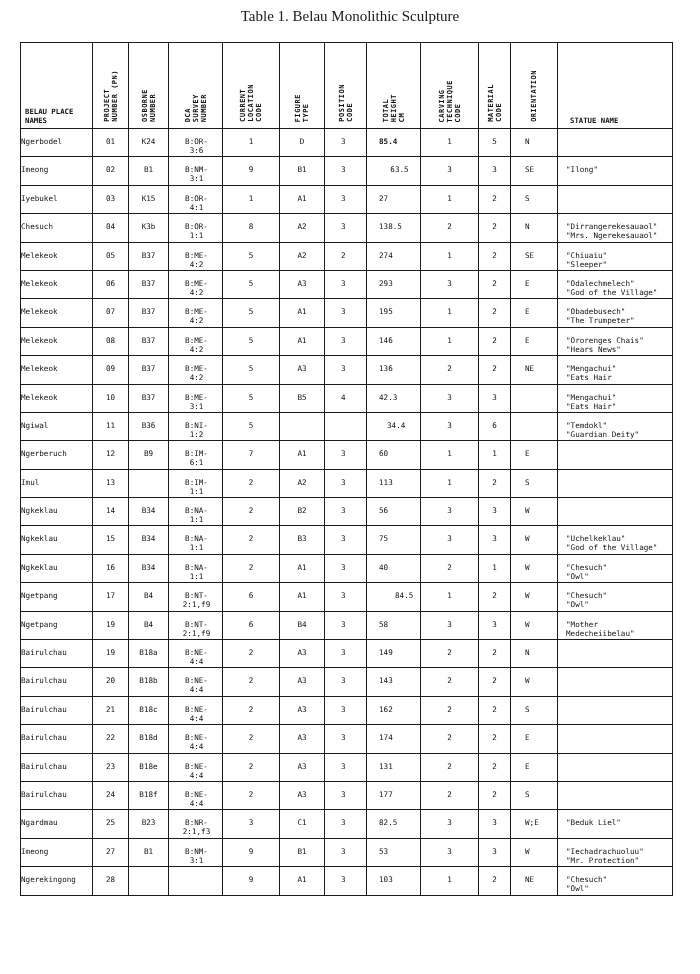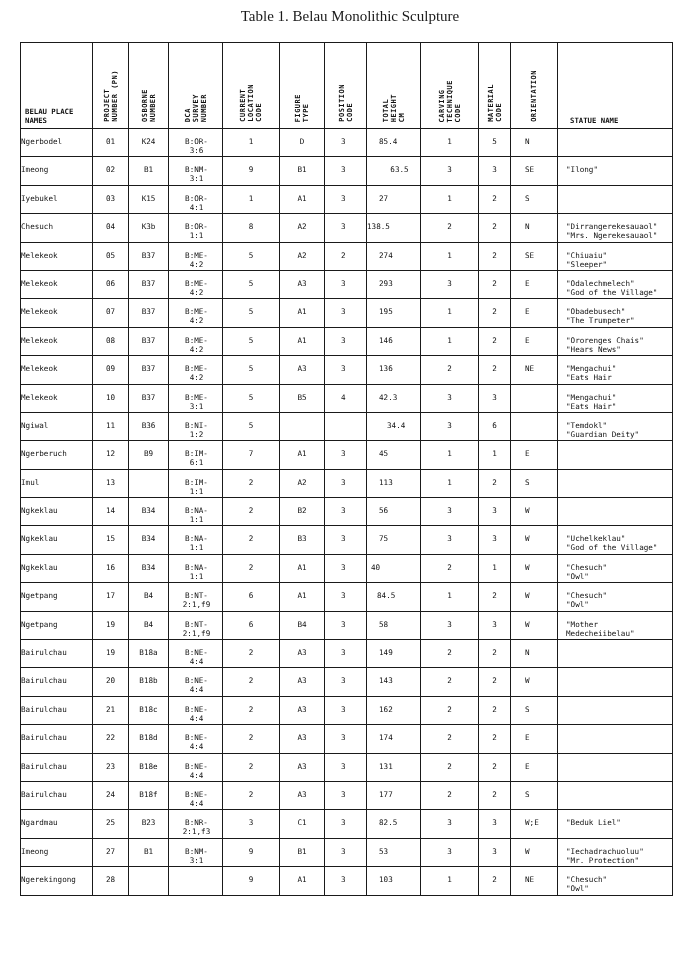--- a/index.html
+++ b/index.html
@@ -111,21 +111,21 @@
         <td class="l name">Ngerbodel</td>
         <td class="c">01</td>
         <td class="c">K24</td>
         <td class="c dcacell">
           <span class="dca" style="white-space: pre;">B:OR-
 3:6</span>
         </td>
         <td class="c">1</td>
         <td class="c">D</td>
         <td class="c" style="text-align: left; padding-left: 16px;">3</td>
-        <td class="l" style="padding-left: 12px;">85.4</td>
+        <td class="l" style="padding-left: 12px; font-weight: bold;">85.4</td>
         <td class="c">1</td>
         <td class="c">5</td>
         <td class="l" style="padding-left: 14px;">N</td>
         <td class="l statuecell">
           <span class="statue" style="white-space: pre;"></span>
         </td>
       </tr>
       <tr>
         <td class="l name">Imeong</td>
         <td class="c">02</td>
@@ -168,21 +168,21 @@
         <td class="l name">Chesuch</td>
         <td class="c">04</td>
         <td class="c">K3b</td>
         <td class="c dcacell">
           <span class="dca" style="white-space: pre;">B:OR-
 1:1</span>
         </td>
         <td class="c">8</td>
         <td class="c">A2</td>
         <td class="c" style="text-align: left; padding-left: 16px;">3</td>
-        <td class="l" style="">138.5</td>
+        <td class="l" style="padding-left: 12px;">138.5</td>
         <td class="c">2</td>
         <td class="c">2</td>
         <td class="l" style="padding-left: 14px;">N</td>
         <td class="l statuecell">
           <span class="statue" style="white-space: pre;">"Dirrangerekesauaol"
 "Mrs. Ngerekesauaol"</span>
         </td>
       </tr>
       <tr>
         <td class="l name">Melekeok</td>
@@ -328,21 +328,21 @@
         <td class="l name">Ngerberuch</td>
         <td class="c">12</td>
         <td class="c">B9</td>
         <td class="c dcacell">
           <span class="dca" style="white-space: pre;">B:IM-
 6:1</span>
         </td>
         <td class="c">7</td>
         <td class="c">A1</td>
         <td class="c" style="text-align: left; padding-left: 16px;">3</td>
-        <td class="l" style="padding-left: 12px;">45</td>
+        <td class="l" style="padding-left: 12px;">60</td>
         <td class="c">1</td>
         <td class="c">1</td>
         <td class="l" style="padding-left: 14px;">E</td>
         <td class="l statuecell">
           <span class="statue" style="white-space: pre;"></span>
         </td>
       </tr>
       <tr>
         <td class="l name">Imul</td>
         <td class="c">13</td>
@@ -405,41 +405,41 @@
         <td class="l name">Ngkeklau</td>
         <td class="c">16</td>
         <td class="c">B34</td>
         <td class="c dcacell">
           <span class="dca" style="white-space: pre;">B:NA-
 1:1</span>
         </td>
         <td class="c">2</td>
         <td class="c">A1</td>
         <td class="c" style="text-align: left; padding-left: 16px;">3</td>
-        <td class="l" style="padding-left: 4px;">40</td>
+        <td class="l" style="padding-left: 12px;">40</td>
         <td class="c">2</td>
         <td class="c">1</td>
         <td class="l" style="padding-left: 14px;">W</td>
         <td class="l statuecell">
           <span class="statue" style="white-space: pre;">"Chesuch"
 "Owl"</span>
         </td>
       </tr>
       <tr>
         <td class="l name">Ngetpang</td>
         <td class="c">17</td>
         <td class="c">B4</td>
         <td class="c dcacell">
           <span class="dca" style="white-space: pre;">B:NT-
 2:1,f9</span>
         </td>
         <td class="c">6</td>
         <td class="c">A1</td>
         <td class="c" style="text-align: left; padding-left: 16px;">3</td>
-        <td class="l" style="padding-left: 10px;">84.5</td>
+        <td class="l" style="padding-left: 28px;">84.5</td>
         <td class="c">1</td>
         <td class="c">2</td>
         <td class="l" style="padding-left: 14px;">W</td>
         <td class="l statuecell">
           <span class="statue" style="white-space: pre;">"Chesuch"
 "Owl"</span>
         </td>
       </tr>
       <tr>
         <td class="l name">Ngetpang</td>

